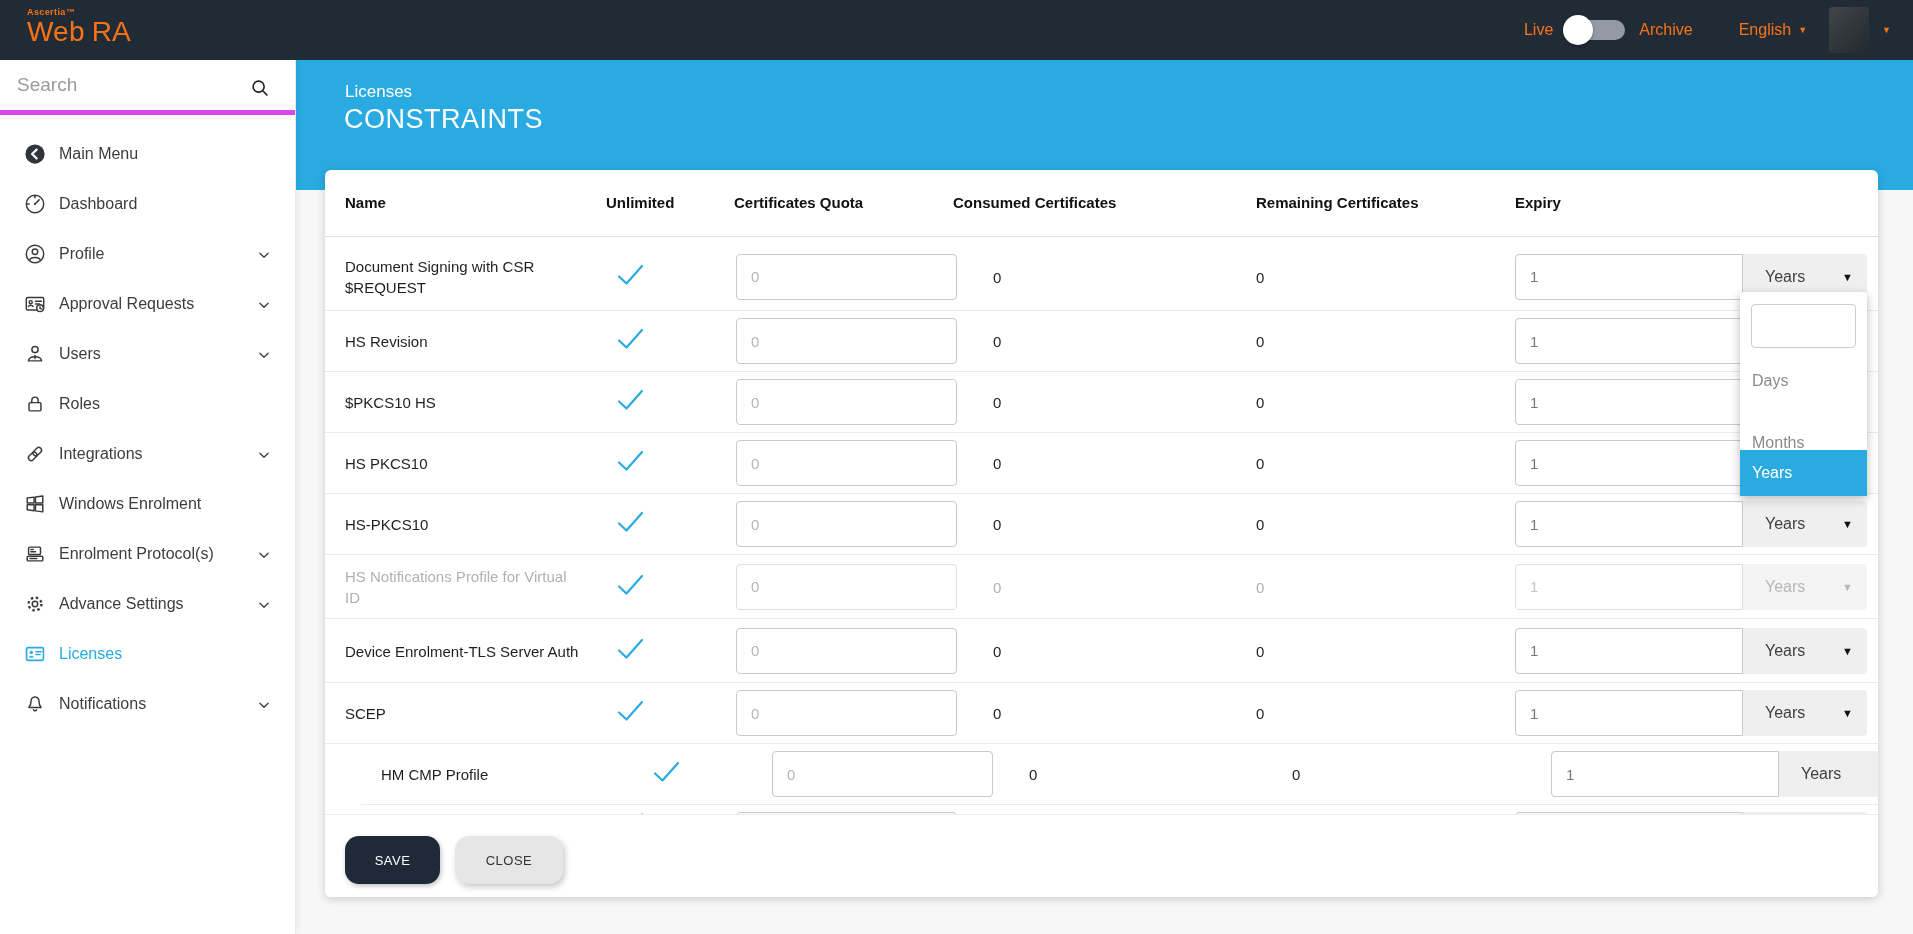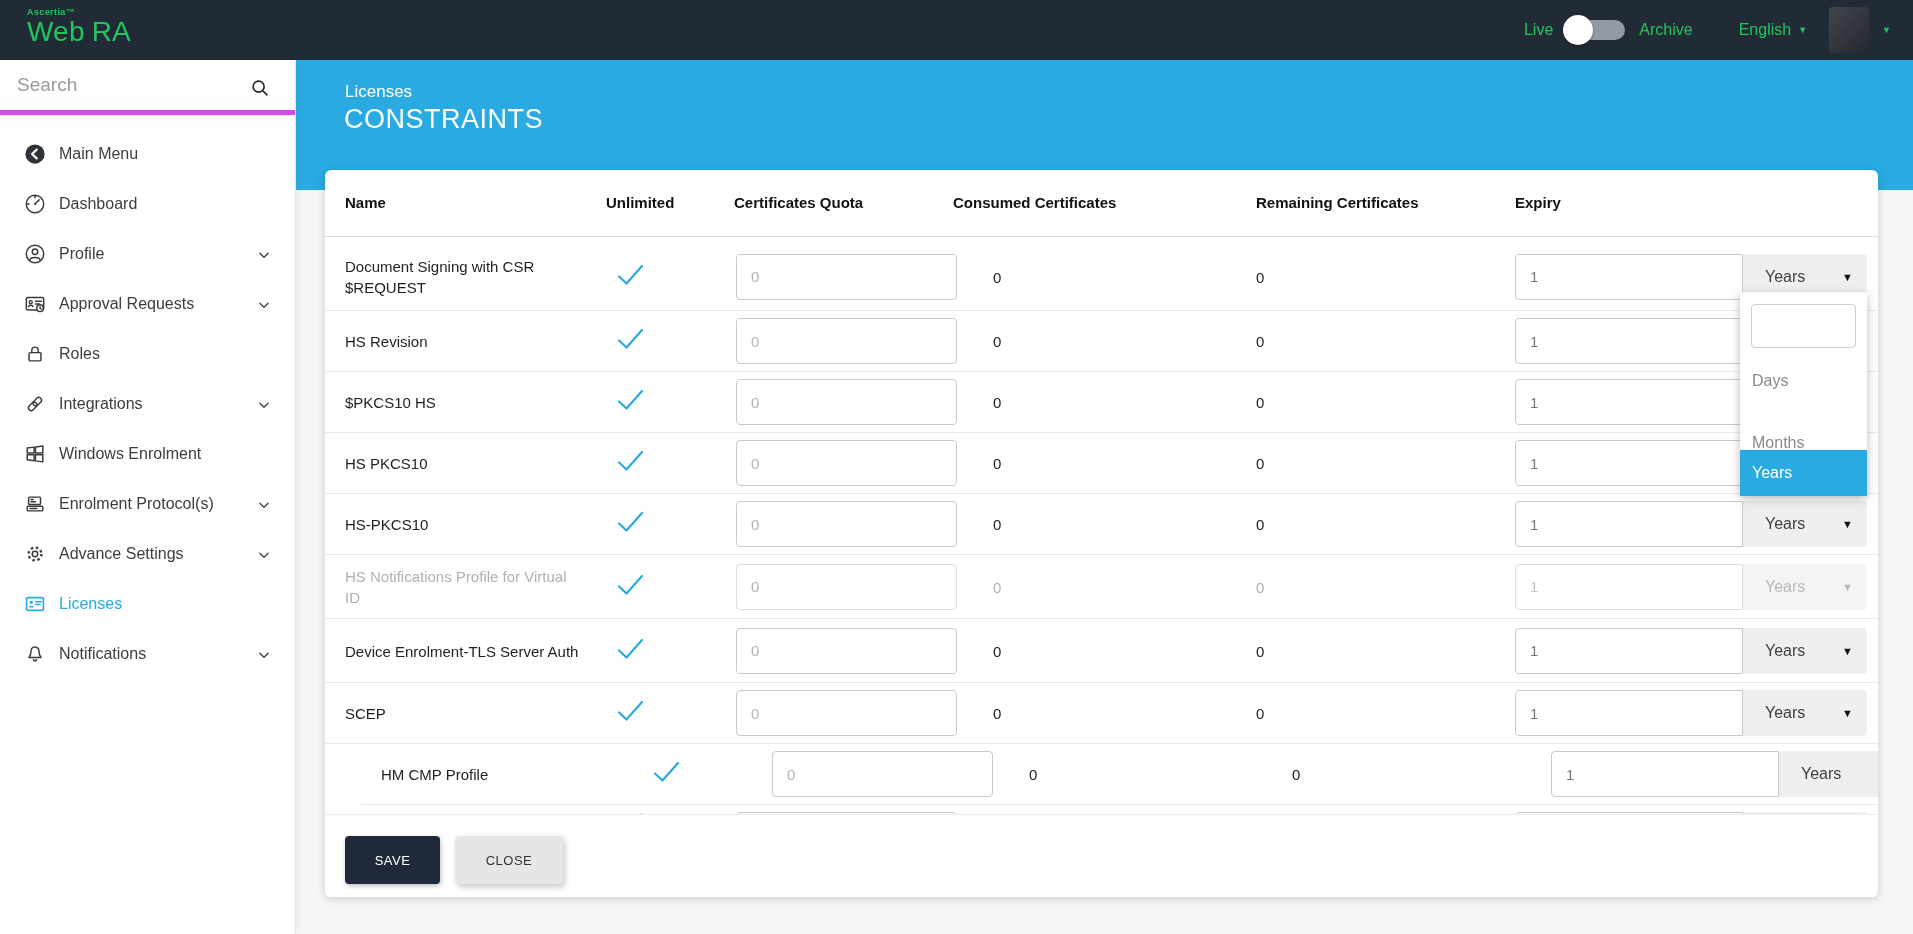--- a/index.html
+++ b/index.html
@@ -4,21 +4,21 @@
 <style>
   * { margin:0; padding:0; box-sizing:border-box; }
   html,body { width:1913px; height:934px; overflow:hidden;
     font-family:"Liberation Sans","DejaVu Sans",sans-serif; background:#fff; }
   :root{
     --accent:#29abe2; --topbar:#212b36; --ink:#1f1f1f; --muted:#b0b0b0;
   }
 
   
   .topbar{ position:absolute; left:0; top:0; width:1913px; height:60px;
-    background:var(--topbar); color:#22c55e; z-index:50; }
+    background:var(--topbar); color:#f97316; z-index:50; }
   .brand{ position:absolute; left:27px; top:7px; cursor:pointer; }
   .brand-small{ display:block; font-size:9px; font-weight:bold; letter-spacing:.4px; }
   .brand-main{ display:block; font-size:28px; font-weight:500; line-height:30px; letter-spacing:.2px; }
   .brand-ra{ margin-left:7px; }
   .topbar-right{ position:absolute; right:22px; top:0; height:60px;
     display:flex; align-items:center; }
   .live-label,.archive-label{ font-size:16px; }
   .toggle{ position:relative; width:60px; height:20px; border-radius:10px;
     background:#939aa3; margin:0 14px 0 12px; cursor:pointer; display:inline-block; }
   .toggle .knob{ position:absolute; left:-2px; top:-5px; width:30px; height:30px;
@@ -97,21 +97,21 @@
     font-family:"Liberation Sans","DejaVu Sans",sans-serif; }
   .dd-opt{ position:absolute; left:0; width:100%; height:46px; display:flex;
     align-items:center; padding-left:12px; font-size:16px; color:#8a8a8a; cursor:pointer; }
   .dd-opt.o0{ top:66px; } .dd-opt.o1{ top:128px; }
   .dd-opt.o2{ top:158px; }
   .dd-opt.selected{ background:var(--accent); color:#fff; }
 
   
   .card-footer{ position:absolute; left:0; bottom:0; width:100%; height:83px;
     background:#fff; border-top:1px solid #ececec; border-radius:0 0 6px 6px; z-index:20; }
-  .btn{ position:absolute; top:21px; height:48px; border:none; border-radius:4px;
+  .btn{ position:absolute; top:21px; height:48px; border:none; border-radius:14px;
     font-size:13px; letter-spacing:.5px; cursor:pointer;
     font-family:"Liberation Sans","DejaVu Sans",sans-serif; }
   .btn-save{ left:20px; width:95px; background:#1f2937; color:#fff;
     box-shadow:1px 2px 5px rgba(0,0,0,.25); }
   .btn-close{ left:130px; width:108px; background:#e6e6e6; color:#333;
     box-shadow:2px 3px 6px rgba(0,0,0,.22); }
 </style>
 </head>
 <body>
 
@@ -182,20 +182,31 @@
             <circle cx="17.5" cy="16.5" r="3.6" fill="#fff" stroke="#3a3a3a" stroke-width="1.6"></circle>
             <polyline points="17.5,14.9 17.5,16.7 18.8,17.4" fill="none" stroke="#3a3a3a" stroke-width="1.6" stroke-linecap="round" stroke-linejoin="round"></polyline>
           </svg></span>
         <span class="nlabel">Approval Requests</span>
         <span class="chev"><svg width="14" height="14" viewBox="0 0 24 24">
             <polyline points="5,9 12,16 19,9" fill="none" stroke="#444" stroke-width="2.4" stroke-linecap="round" stroke-linejoin="round"></polyline>
           </svg></span>
       </div>
       <div class="nav-item">
         <span class="nicon"><svg width="22" height="22" viewBox="0 0 24 24">
+            <circle cx="12" cy="7.2" r="3.4" fill="none" stroke="#3a3a3a" stroke-width="1.6" stroke-linecap="round" stroke-linejoin="round"></circle>
+            <path d="M4.8,19.5 C5.6,13.6 18.4,13.6 19.2,19.5 Z" fill="none" stroke="#3a3a3a" stroke-width="1.6" stroke-linecap="round" stroke-linejoin="round"></path>
+            <line x1="12" y1="13.5" x2="12" y2="17" fill="none" stroke="#3a3a3a" stroke-width="1.6" stroke-linecap="round" stroke-linejoin="round"></line>
+          </svg></span>
+        <span class="nlabel">Users</span>
+        <span class="chev"><svg width="14" height="14" viewBox="0 0 24 24">
+            <polyline points="5,9 12,16 19,9" fill="none" stroke="#444" stroke-width="2.4" stroke-linecap="round" stroke-linejoin="round"></polyline>
+          </svg></span>
+      </div>
+      <div class="nav-item">
+        <span class="nicon"><svg width="22" height="22" viewBox="0 0 24 24">
             <rect x="5.5" y="10.5" width="13" height="9" rx="1.2" fill="none" stroke="#3a3a3a" stroke-width="1.6" stroke-linecap="round" stroke-linejoin="round"></rect>
             <path d="M8.5,10.5 V8 a3.5,3.5 0 0 1 7,0 V10.5" fill="none" stroke="#3a3a3a" stroke-width="1.6" stroke-linecap="round" stroke-linejoin="round"></path>
           </svg></span>
         <span class="nlabel">Roles</span>
       </div>
       <div class="nav-item">
         <span class="nicon"><svg width="22" height="22" viewBox="0 0 24 24">
             <g transform="rotate(-45 12 12)">
               <rect x="3.2" y="9" width="10.5" height="6" rx="3" fill="none" stroke="#3a3a3a" stroke-width="1.6" stroke-linecap="round" stroke-linejoin="round"></rect>
               <rect x="10.3" y="9" width="10.5" height="6" rx="3" fill="none" stroke="#3a3a3a" stroke-width="1.6" stroke-linecap="round" stroke-linejoin="round"></rect>

